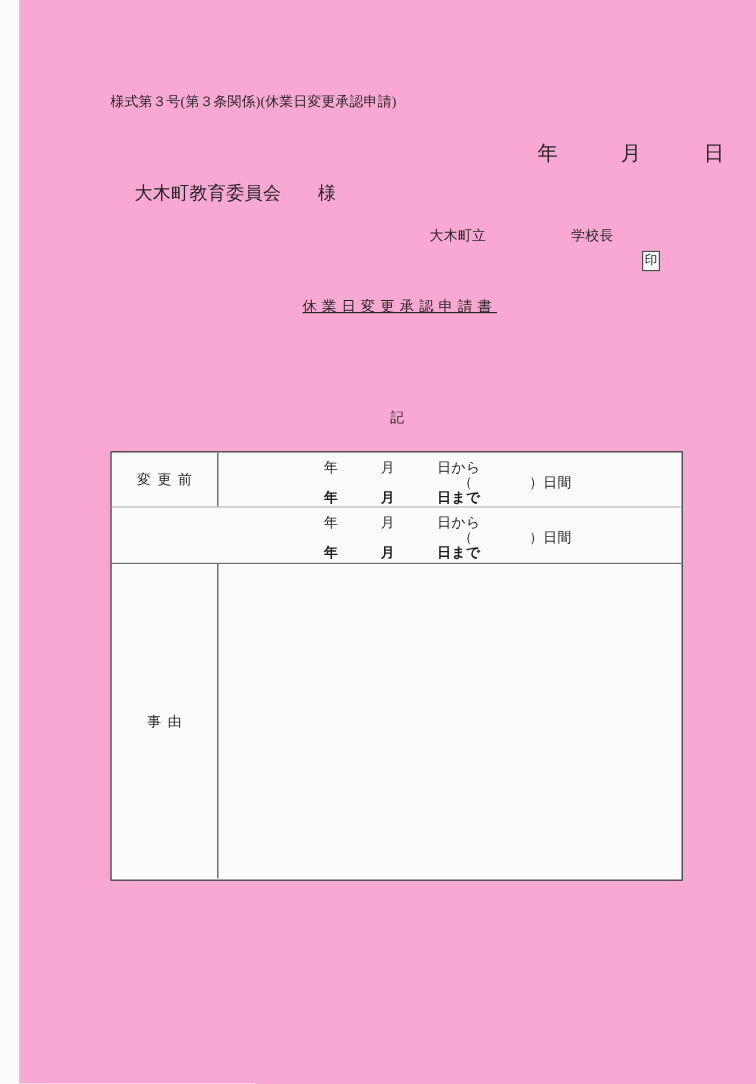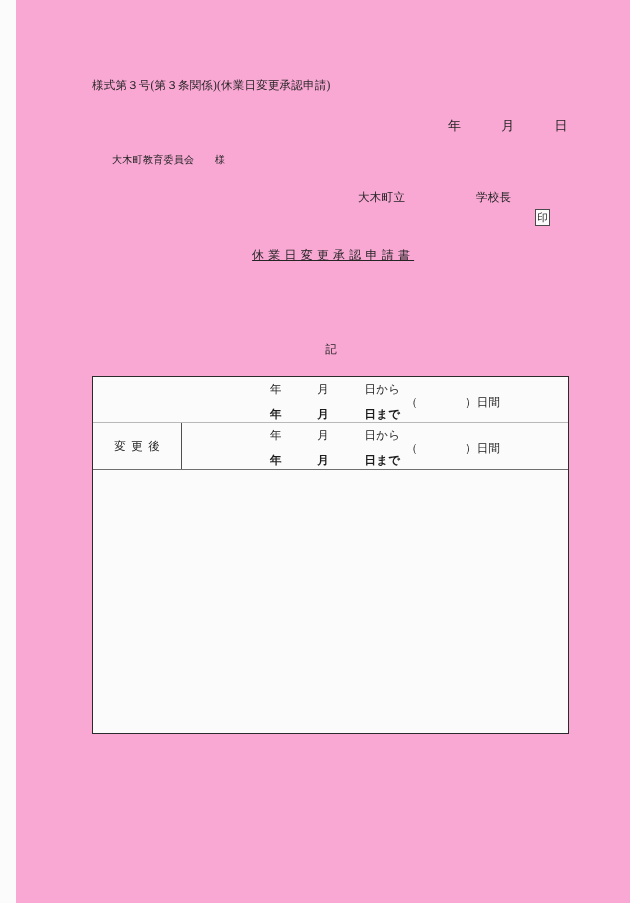--- a/index.html
+++ b/index.html
@@ -37,28 +37,28 @@
   .form-no {
     left: 76px;
     top: 80px;
     font-size: 11.5px;
     letter-spacing: 0.2px;
   }
 
   .date-line {
     left: 432px;
     top: 119px;
-    font-size: 13px;
+    font-size: 17px;
     letter-spacing: 0.3px;
   }
 
   .addressee {
     left: 96px;
     top: 155px;
-    font-size: 10px;
+    font-size: 15px;
     letter-spacing: 0.3px;
   }
 
   .signer {
     left: 342px;
     top: 192px;
     font-size: 11.5px;
     letter-spacing: 0.3px;
     font-family: Liberation Serif, serif;
   }
@@ -176,21 +176,20 @@
     letter-spacing: 0.3px;
     white-space: pre;
   }
   .date-count {
     position: absolute;
     left: 200px;
     top: 18px;
     font-size: 11.5px;
     letter-spacing: 0.3px;
     white-space: pre;
-    margin-left: 24px;
   }
   .date-to {
     position: absolute;
     left: 88px;
     top: 30px;
     font-size: 11.5px;
     letter-spacing: 0.3px;
     white-space: pre;
     font-weight: bold;
   }
@@ -219,38 +218,44 @@
   <div class="seal-box">印</div>
 
   <div class="t doc-title">休業日変更承認申請書</div>
 
 
   <div class="t ki-mark">記</div>
 
   <div class="form-table">
 
     <div class="row row-before">
+      <div class="cell-label">
+        <span>変更前</span>
+      </div>
       <div class="cell-body">
         <div class="date-block">
           <div class="date-from">年　　　月　　　日から</div>
           <div class="date-count">（　　　　）日間</div>
           <div class="date-to">年　　　月　　　日まで</div>
         </div>
       </div>
     </div>
 
     <div class="row row-after">
-      <div class="cell-label">
-        <span>変更後</span>
-      </div>
       <div class="cell-body">
         <div class="date-block">
           <div class="date-from">年　　　月　　　日から</div>
           <div class="date-count">（　　　　）日間</div>
           <div class="date-to">年　　　月　　　日まで</div>
         </div>
       </div>
     </div>
 
+    <div class="row row-reason">
+      <div class="cell-label">
+        <span>事由</span>
+      </div>
+      <div class="reason-area"></div>
+    </div>
 
   </div>
 
 </div>
 
 </body></html>

